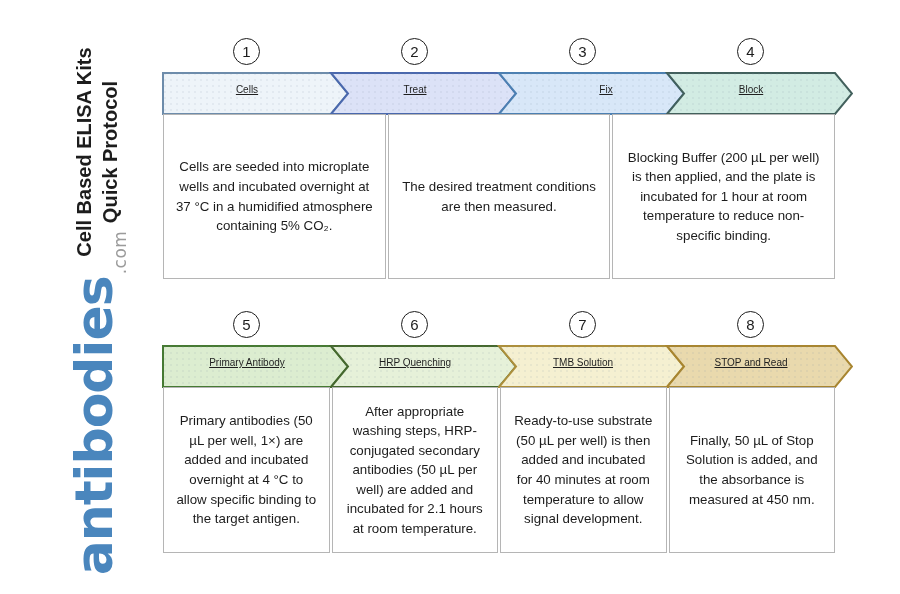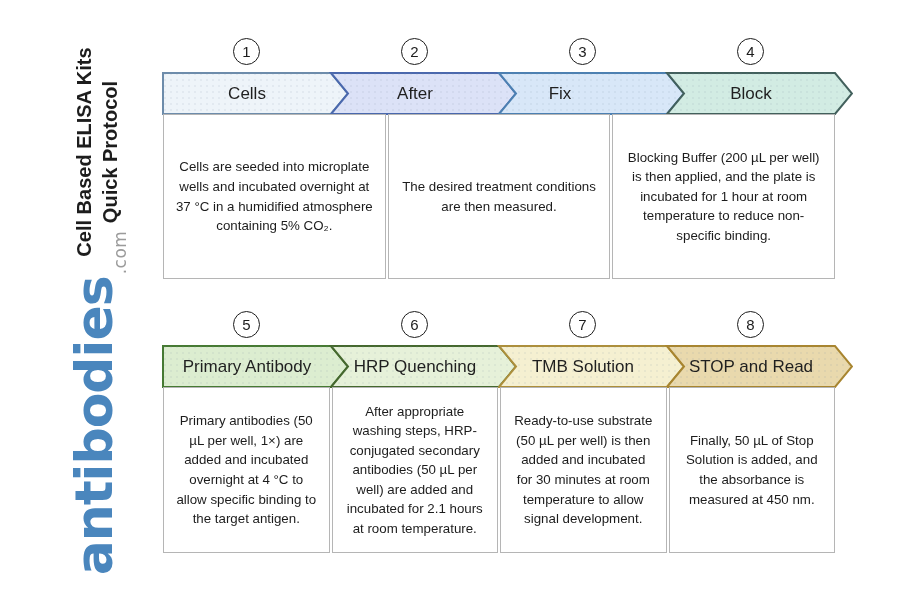--- a/index.html
+++ b/index.html
@@ -20,21 +20,21 @@
   .steprow{position:absolute;left:162px;width:691px;height:280px;}
   .row1{top:38px;}
   .row2{top:311px;}
   .numcircle{position:absolute;top:0;width:27px;height:27px;border:1.7px solid #1c1c1c;
              border-radius:50%;background:#ffffff;box-sizing:border-box;
              display:flex;align-items:center;justify-content:center;
              font-size:15px;color:#1c1c1c;}
   .banners{position:absolute;left:0;top:33px;width:691px;height:45px;}
   .banners svg{display:block;}
   .bannerlabel{position:absolute;top:13px;transform:translateX(-50%);
-               font-size:17px;color:#1f1f1f;white-space:nowrap;}
+               font-size:10px;color:#1f1f1f;white-space:nowrap;text-decoration:underline;}
   .boxes{position:absolute;left:1px;top:76px;width:672px;display:flex;gap:2px;}
   .descbox{flex:1;border:1.5px solid #b5b5b5;background:#ffffff;box-sizing:border-box;
            display:flex;align-items:center;justify-content:center;text-align:center;
            padding:10px 11px;font-size:13.3px;line-height:1.47;color:#1c1c1c;}
   .row1 .descbox{height:165px;}
   .row2 .descbox{height:166px;}
 </style>
 </head>
 <body>
 
@@ -73,22 +73,22 @@
         <polygon points="1,2 169,2 186,22.5 169,43 1,43" stroke-width="2" fill="#eef4f9" stroke="#6d8cab"></polygon>
         <polygon points="1,2 169,2 186,22.5 169,43 1,43" fill="url(#dots)" stroke="none"></polygon>
         <polygon points="169,2 337,2 354,22.5 337,43 169,43 186,22.5" stroke-width="2" fill="#dce2f7" stroke="#4a68ad"></polygon>
         <polygon points="169,2 337,2 354,22.5 337,43 169,43 186,22.5" fill="url(#dots)" stroke="none"></polygon>
         <polygon points="337,2 505,2 522,22.5 505,43 337,43 354,22.5" stroke-width="2" fill="#d8e7f8" stroke="#4c80b2"></polygon>
         <polygon points="337,2 505,2 522,22.5 505,43 337,43 354,22.5" fill="url(#dots)" stroke="none"></polygon>
         <polygon points="505,2 673,2 690,22.5 673,43 505,43 522,22.5" stroke-width="2" fill="#d2ece3" stroke="#42605c"></polygon>
         <polygon points="505,2 673,2 690,22.5 673,43 505,43 522,22.5" fill="url(#dots)" stroke="none"></polygon>
       </svg>
       <div class="bannerlabel" style="left:85px">Cells</div>
-      <div class="bannerlabel" style="left:253px">After</div>
-      <div class="bannerlabel" style="left:398px">Fix</div>
+      <div class="bannerlabel" style="left:253px">Treat</div>
+      <div class="bannerlabel" style="left:444px">Fix</div>
       <div class="bannerlabel" style="left:589px">Block</div>
     </div>
 
     <div class="boxes">
       <div class="descbox">Cells are seeded into microplate wells and incubated overnight at 37 °C in a humidified atmosphere containing 5% CO₂.</div>
       <div class="descbox">The desired treatment conditions are then measured.</div>
       <div class="descbox">Blocking Buffer (200 µL per well) is then applied, and the plate is incubated for 1 hour at room temperature to reduce non-specific binding.</div>
     </div>
   </div>
 
@@ -119,18 +119,18 @@
       </svg>
       <div class="bannerlabel" style="left:85px">Primary Antibody</div>
       <div class="bannerlabel" style="left:253px">HRP Quenching</div>
       <div class="bannerlabel" style="left:421px">TMB Solution</div>
       <div class="bannerlabel" style="left:589px">STOP and Read</div>
     </div>
 
     <div class="boxes">
       <div class="descbox">Primary antibodies (50 µL per well, 1×) are added and incubated overnight at 4 °C to allow specific binding to the target antigen.</div>
       <div class="descbox">After appropriate washing steps, HRP-conjugated secondary antibodies (50 µL per well) are added and incubated for 2.1 hours at room temperature.</div>
-      <div class="descbox">Ready-to-use substrate (50 µL per well) is then added and incubated for 30 minutes at room temperature to allow signal development.</div>
+      <div class="descbox">Ready-to-use substrate (50 µL per well) is then added and incubated for 40 minutes at room temperature to allow signal development.</div>
       <div class="descbox">Finally, 50 µL of Stop Solution is added, and the absorbance is measured at 450 nm.</div>
     </div>
   </div>
 
 </div>
 
 </body></html>

